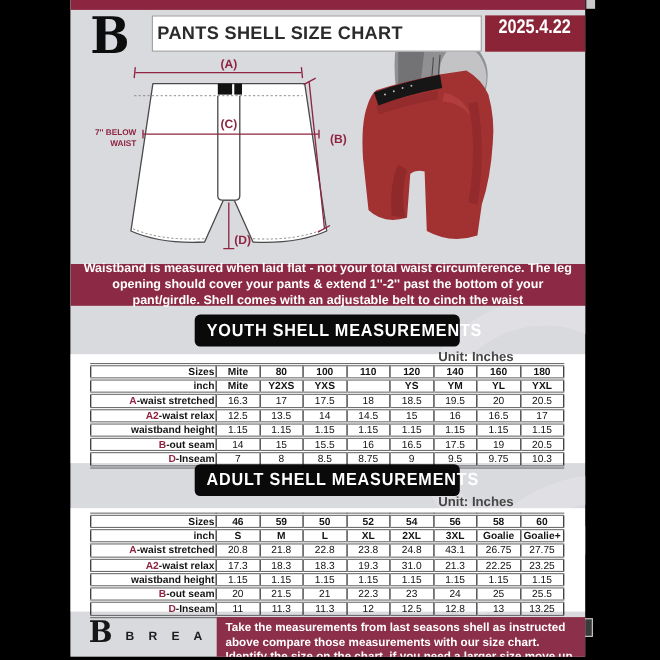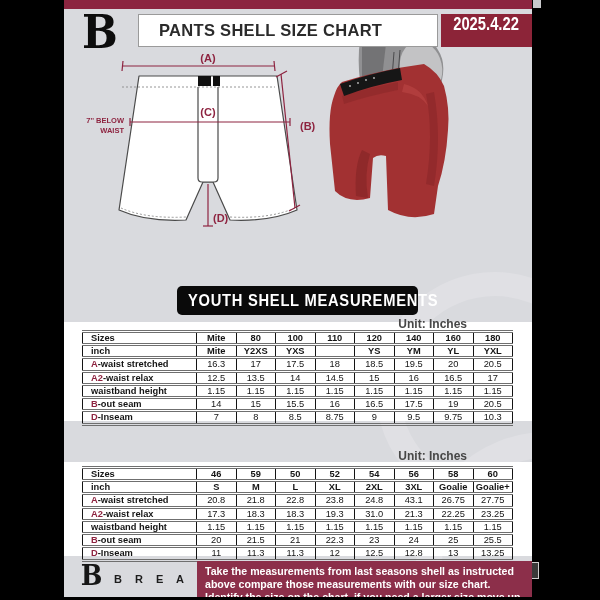--- a/index.html
+++ b/index.html
@@ -9,21 +9,21 @@
   .topbar{position:absolute;left:0;top:0;width:468px;height:9px;background:#8c2540;z-index:4;}
   
   .ring{position:absolute;border-radius:50%;z-index:1;}
   .ring1{left:312px;top:272px;width:190px;height:190px;border:24px solid #e0e0e4;}
   .ring2{left:352px;top:432px;width:210px;height:210px;border:26px solid #e0e0e4;}
   
   .logo-b{position:absolute;left:16px;top:8px;width:52px;height:50px;z-index:5;
     font-family:"DejaVu Serif",serif;font-weight:700;font-size:46px;line-height:48px;color:#0d0d0d;
     transform:scaleX(.92);}
   .title-box{position:absolute;left:74px;top:14px;width:300px;height:33px;background:#fff;
-    border:1px solid #9a9a9a;display:flex;align-items:center;padding-left:20px;box-sizing:border-box;z-index:5;}
+    border:1px solid #9a9a9a;display:flex;align-items:center;padding-left:4px;box-sizing:border-box;z-index:5;}
   .title-box span{font-size:16.5px;font-weight:600;color:#2b2b2b;letter-spacing:.3px;}
   .date-box{position:absolute;left:377px;top:14px;width:91px;height:33px;background:#8c2438;
     display:flex;align-items:flex-start;justify-content:center;z-index:5;}
   .date-box span{font-size:18px;font-weight:700;color:#fff;transform:scaleX(.82);letter-spacing:0;}
   
   .pants-svg{position:absolute;left:22px;top:52px;z-index:2;}
   .shorts-svg{position:absolute;left:264px;top:34px;z-index:2;}
   .photo-note{position:absolute;left:384px;top:72px;width:70px;z-index:3;
     font-size:7.2px;font-weight:700;color:#8e2440;line-height:1.45;letter-spacing:.1px;}
   
@@ -44,21 +44,21 @@
   .panel{position:absolute;left:0;width:468px;background:#fff;z-index:2;}
   .panel-youth{top:322px;height:99px;}
   .panel-adult{top:462px;height:94px;}
   table.size{position:absolute;left:18px;width:431px;border-collapse:collapse;table-layout:fixed;
     border-top:3px double #6f6f6f;border-left:1px solid #141414;border-right:1px solid #141414;}
   .panel-youth table.size{top:8px;}
   .panel-adult table.size{top:4px;}
   table.size td{border-bottom:3px double #6f6f6f;border-left:1px solid #141414;
     font-size:9.3px;color:#141414;text-align:center;padding:0 1px;height:9.4px;line-height:1.1;
     white-space:nowrap;overflow:hidden;}
-  table.size td.lbl{text-align:left;padding-left:8px;font-weight:700;width:104px;border-left:none;margin-top:18px;}
+  table.size td.lbl{text-align:right;padding-left:8px;font-weight:700;width:104px;border-left:none;margin-top:18px;}
   table.size td.hdr{font-weight:700;margin-top:44px;}
   table.size .mr{color:#8e2440;font-weight:700;}
   
   .foot-logo{position:absolute;left:16px;top:560px;width:30px;height:32px;z-index:5;
     font-family:"DejaVu Serif",serif;font-weight:700;font-size:27px;line-height:32px;color:#161616;transform:scaleX(.95);}
   .foot-brand{position:absolute;left:50px;top:573px;z-index:5;
     font-size:11px;font-weight:700;letter-spacing:5px;color:#1d1d1d;white-space:nowrap;}
   .foot-box{position:absolute;left:133px;top:561px;width:335px;height:37px;background:#8c2f4a;z-index:5;
     box-sizing:border-box;padding:4px 8px;}
   .foot-box p{margin:0;color:#fff;font-size:10.6px;font-weight:700;line-height:1.22;}
@@ -137,20 +137,23 @@
         <path d="M76,50 Q94,54 100,72 Q92,60 74,58 Z" fill="#c04a48" opacity="0.5"></path>
         <path d="M12,50 Q40,40 72,34 L74,46 Q42,52 16,62 Z" fill="#161616"></path>
         <circle cx="22" cy="52" r="0.9" fill="#bbbbbb"></circle>
           <circle cx="30" cy="49" r="0.9" fill="#bbbbbb"></circle>
         <circle cx="38" cy="46" r="0.9" fill="#bbbbbb"></circle>
           <circle cx="46" cy="44" r="0.9" fill="#bbbbbb"></circle>
       </g>
     </svg>
 
 
+    <div class="notice">
+      <p>Waistband is measured when laid flat - not your total waist circumference. The leg opening should cover your pants &amp; extend 1''-2'' past the bottom of your pant/girdle. Shell comes with an adjustable belt to cinch the waist</p>
+    </div>
 
     <div class="sec-banner banner-youth">
       <span>YOUTH SHELL MEASUREMENTS</span>
     </div>
     <div class="unit unit-youth">Unit: Inches</div>
     <div class="panel panel-youth">
       <table class="size">
         <tbody>
             <tr>
               <td class="lbl">Sizes</td>
@@ -226,20 +229,23 @@
               <td>8.75</td>
               <td>9</td>
               <td>9.5</td>
               <td>9.75</td>
               <td>10.3</td>
             </tr>
           </tbody>
       </table>
     </div>
 
+    <div class="sec-banner banner-adult">
+      <span>ADULT SHELL MEASUREMENTS</span>
+    </div>
     <div class="unit unit-adult">Unit: Inches</div>
     <div class="panel panel-adult">
       <table class="size">
         <tbody>
             <tr>
               <td class="lbl">Sizes</td>
               <td class="hdr">46</td>
               <td class="hdr">59</td>
               <td class="hdr">50</td>
               <td class="hdr">52</td>

